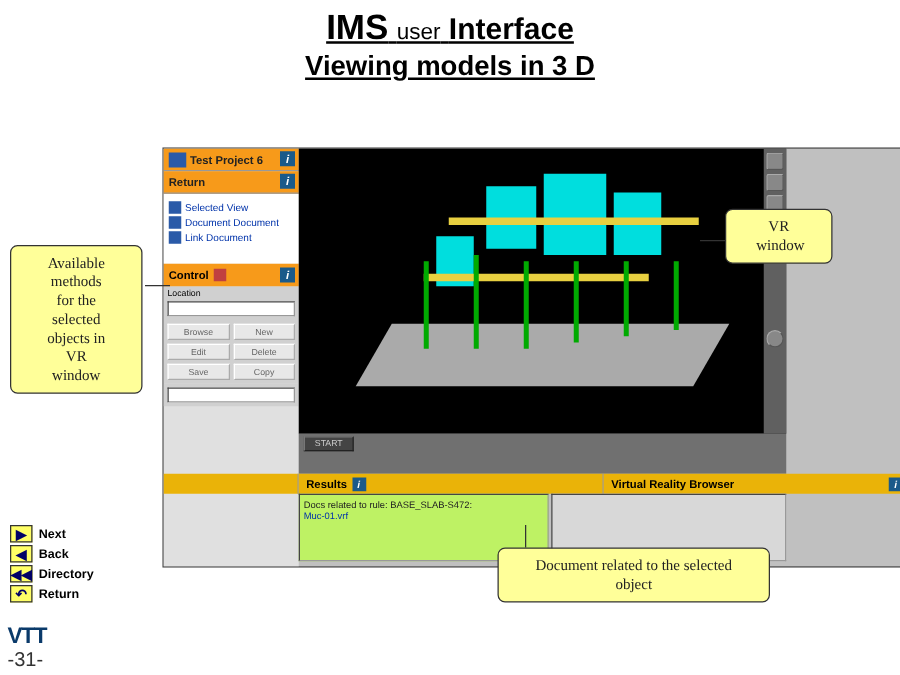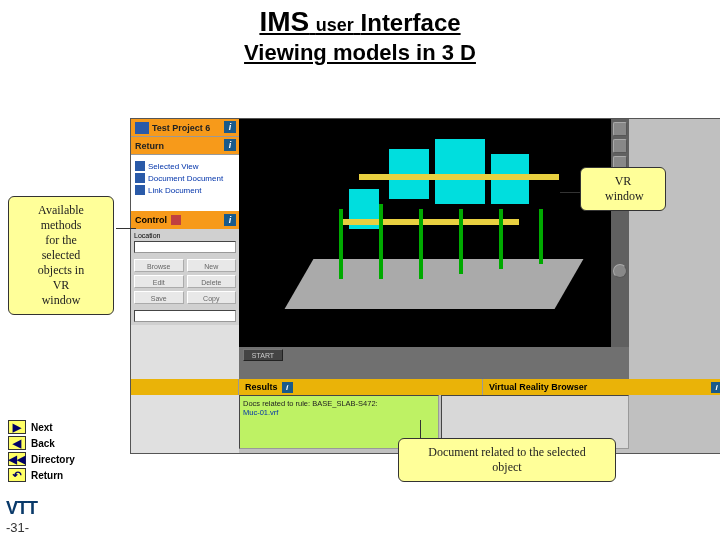--- a/index.html
+++ b/index.html
@@ -1,21 +1,21 @@
 <!DOCTYPE html>
 <html><head>
 <meta charset="utf-8">
 <style>
   * { box-sizing: border-box; margin: 0; padding: 0; }
   body { width: 720px; height: 540px; background: #fff; font-family: Arial, sans-serif; position: relative; overflow: hidden; }
   
   .title-area { text-align: center; padding-top: 6px; }
   .title-main { font-size: 24px; font-weight: bold; text-decoration: underline; }
   .title-main .ims { font-size: 28px; }
-  .title-main .user { font-size: 18px; font-weight: bold; }
+  .title-main .user { font-size: 18px; font-weight: normal; }
   .title-sub { font-size: 22px; font-weight: bold; text-decoration: underline; margin-top: 2px; }
   
   .app-window { position: absolute; left: 130px; top: 118px; width: 598px; height: 336px; background: #c0c0c0; border: 1px solid #555; }
   
   .left-panel { position: absolute; left: 0; top: 0; width: 108px; height: 100%; background: #e0e0e0; }
   
   .orange-bar { background: #f79a1a; height: 18px; border-bottom: 1px solid #999; display: flex; align-items: center; padding-left: 4px; font-size: 9px; font-weight: bold; color: #222; position: relative; }
   .orange-bar .info-icon { position: absolute; right: 3px; top: 2px; width: 12px; height: 12px; background: #1a5a8a; color:#fff; font-size: 9px; text-align:center; line-height:12px; font-weight:bold; font-style: italic; }
   
   .panel-section { background: #fff; padding: 4px; font-size: 8px; }
@@ -69,21 +69,21 @@
   .callout.c-doc { left:398px; top:438px; width:218px; border-radius:6px; }
   
   
   .nav-legend { position:absolute; left:8px; top:418px; font-size:10px; font-weight:bold; }
   .nav-legend .row { display:flex; align-items:center; margin:2px 0; }
   .nav-legend .icon-box { width:18px; height:14px; margin-right:5px; display:flex; align-items:center; justify-content:center; background:#ffff66; border:1px solid #333; }
   .nav-legend .arrow { font-size:11px; color:#006; }
   
   .vtt-logo { position:absolute; left:6px; top:498px; font-size:18px; font-weight:bold; color:#0a3a6a; letter-spacing:-1px; }
   
-  .page-num { position:absolute; left:6px; top:520px; font-size:13px; color:#333; }
+  .page-num { position:absolute; left:6px; top:520px; font-size:16px; color:#333; }
   
   
   .pointer { position:absolute; background:#333; }
 </style>
 </head>
 <body>
 
 <div class="title-area">
   <div class="title-main">
     <span class="ims">IMS</span>

